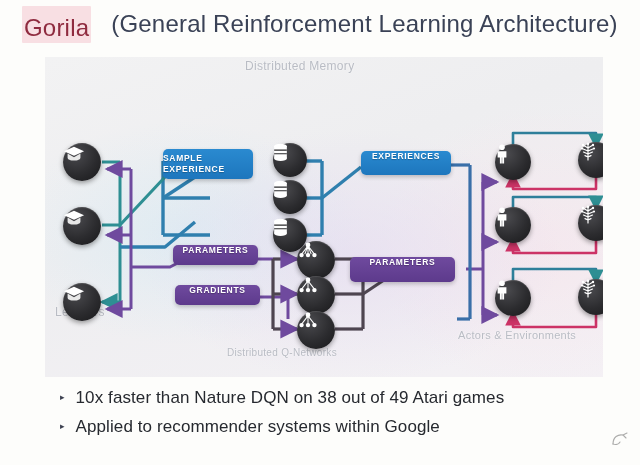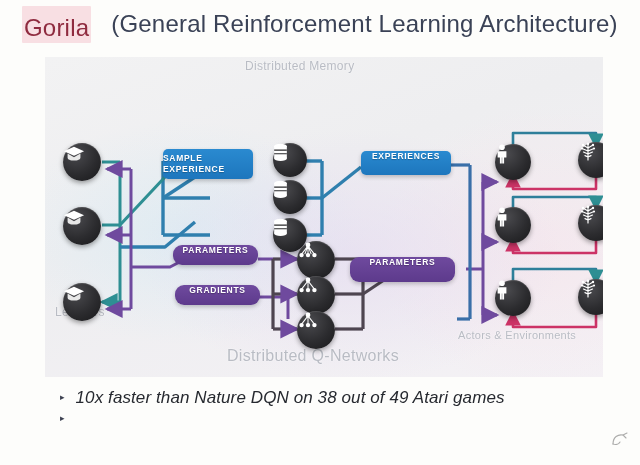--- a/index.html
+++ b/index.html
@@ -43,42 +43,41 @@
   }
   
   .pill{
     position:absolute;display:flex;align-items:flex-start;justify-content:center;
     text-align:center;color:#ffffff;font-size:8.5px;font-weight:bold;
     letter-spacing:.7px;line-height:11px;border-radius:5px;
     box-shadow:0 2px 4px rgba(0,0,0,.22);
     text-shadow:0 1px 1px rgba(0,0,0,.25);
   }
   .pill.blue{background:linear-gradient(180deg,#2a8ad0 0%,#1d76bd 100%);}
-  .pill.purple{background:linear-gradient(180deg,#6f4a9e 0%,#5d3a8c 100%);border-radius:9px;}
+  .pill.purple{background:linear-gradient(180deg,#6f4a9e 0%,#5d3a8c 100%);}
   
   .node{
     position:absolute;border-radius:50%;
     background:radial-gradient(circle at 34% 28%,#4a4a4e 0%,#2c2c2f 55%,#18181a 100%);
     box-shadow:0 2px 5px rgba(0,0,0,.38), inset 0 1px 1px rgba(255,255,255,.12);
     display:flex;align-items:center;justify-content:center;
   }
   .node svg{display:block;}
   
   #bullets{
     position:absolute;left:60px;top:388px;width:520px;
   }
   .bullet-row{display:flex;align-items:baseline;margin-bottom:9px;}
   .bullet-mark{
     color:#3c4050;font-size:9px;margin-right:11px;line-height:1;
     position:relative;top:-3px;
   }
   .bullet-text{
     color:#26292f;font-size:17px;letter-spacing:.1px;
     font-family:"Liberation Sans", sans-serif;
-    font-style:italic;
   }
   
   #watermark{
     position:absolute;right:10px;bottom:14px;
     display:flex;align-items:center;gap:7px;opacity:.55;
   }
   #watermark .wm-text{
     font-size:13px;color:#5a5a5a;letter-spacing:1px;
     font-family:"DejaVu Sans", sans-serif;
   }
@@ -175,21 +174,21 @@
       <path d="M551,180 L551,196 L468,196 L468,181" stroke="#cc3366" stroke-width="2.6" marker-end="url(#ar-pink)"></path>
 
       <path d="M468,228 L468,212 L551,212 L551,226" stroke="#2e7f9a" stroke-width="2.6" marker-end="url(#ar-teal)"></path>
       <path d="M551,254 L551,270 L468,270 L468,255" stroke="#cc3366" stroke-width="2.6" marker-end="url(#ar-pink)"></path>
 
     </g>
   </svg>
 
   <div class="d-label" style="left:200px;top:2px;font-size:12px;">Distributed Memory</div>
   <div class="d-label" style="left:10px;top:248px;font-size:12px;">Learners</div>
-  <div class="d-label" style="left:182px;top:290px;font-size:16px;">Distributed Q-Networks</div>
+  <div class="d-label" style="left:182px;top:290px;font-size:10px;">Distributed Q-Networks</div>
   <div class="d-label" style="left:413px;top:272px;font-size:11px;">Actors &amp; Environments</div>
 
   <div class="pill blue" style="left:118px;top:92px;width:90px;height:30px;flex-direction:column;">
     <span>SAMPLE</span>
     <span>EXPERIENCE</span>
   </div>
 
   <div class="pill blue" style="left:316px;top:94px;width:90px;height:24px;">
     <span>EXPERIENCES</span>
   </div>
@@ -360,20 +359,21 @@
 
 </div>
 
 <div id="bullets">
   <div class="bullet-row">
     <span class="bullet-mark">▸</span>
     <span class="bullet-text">10x faster than Nature DQN on 38 out of 49 Atari games</span>
   </div>
   <div class="bullet-row">
     <span class="bullet-mark">▸</span>
+    <span class="bullet-text">Applied to recommender systems within Google</span>
   </div>
 </div>
 
 <div id="watermark">
   <span>
     <svg width="20" height="16" viewBox="0 0 20 16">
       <path d="M3 13 C3 6, 8 3, 13 4" stroke="#6a6a6a" stroke-width="1.2" fill="none" stroke-linecap="round"></path>
       <path d="M13 4 L17 2 M13 4 L16 7" stroke="#6a6a6a" stroke-width="1.1" fill="none" stroke-linecap="round"></path>
       <path d="M3 13 C6 14, 9 13, 10 11" stroke="#6a6a6a" stroke-width="1.1" fill="none" stroke-linecap="round"></path>
     </svg>

